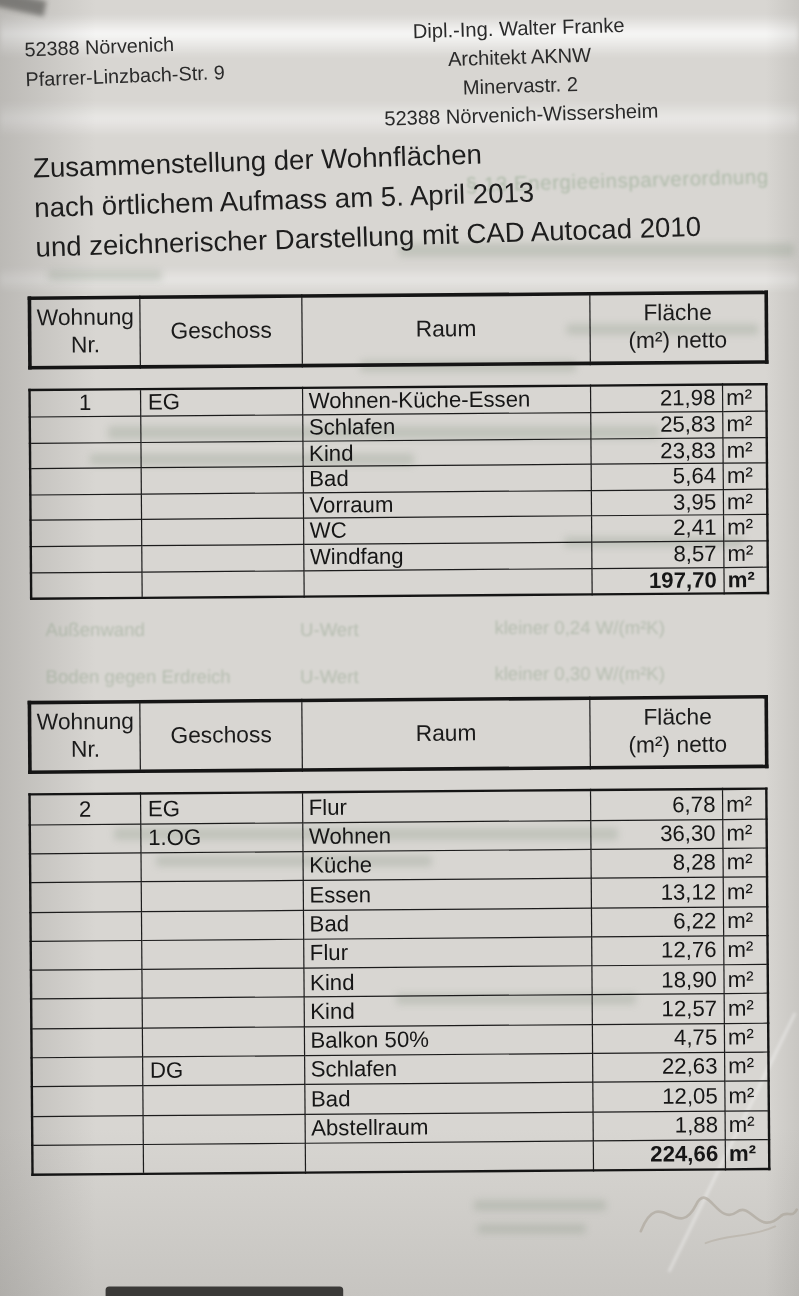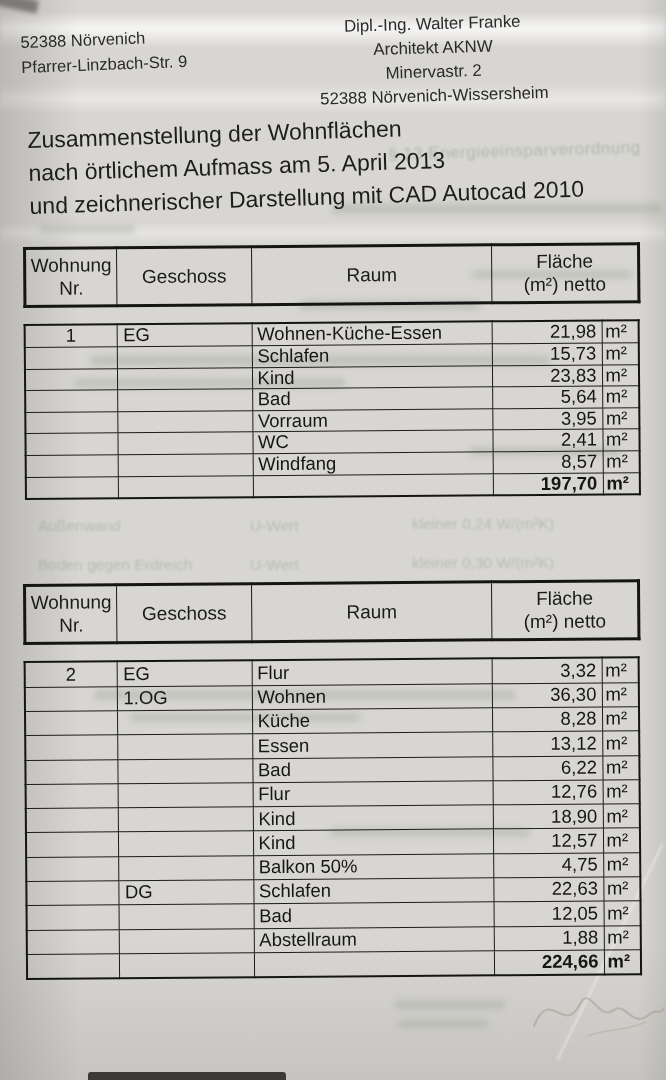--- a/index.html
+++ b/index.html
@@ -144,21 +144,21 @@
             <td class="nr">1</td>
             <td class="geschoss">EG</td>
             <td class="raum">Wohnen-Küche-Essen</td>
             <td class="val">21,98</td>
             <td class="unit">m²</td>
           </tr>
           <tr>
             <td class="nr"></td>
             <td class="geschoss"></td>
             <td class="raum">Schlafen</td>
-            <td class="val">15,73</td>
+            <td class="val">25,83</td>
             <td class="unit">m²</td>
           </tr>
           <tr>
             <td class="nr"></td>
             <td class="geschoss"></td>
             <td class="raum">Kind</td>
             <td class="val">23,83</td>
             <td class="unit">m²</td>
           </tr>
           <tr>
@@ -223,21 +223,21 @@
           <col style="width:135px">
           <col style="width:240px">
           <col style="width:110px">
           <col style="width:37px">
         </colgroup>
       <tbody>
           <tr>
             <td class="nr">2</td>
             <td class="geschoss">EG</td>
             <td class="raum">Flur</td>
-            <td class="val">3,32</td>
+            <td class="val">6,78</td>
             <td class="unit">m²</td>
           </tr>
           <tr>
             <td class="nr"></td>
             <td class="geschoss">1.OG</td>
             <td class="raum">Wohnen</td>
             <td class="val">36,30</td>
             <td class="unit">m²</td>
           </tr>
           <tr>

